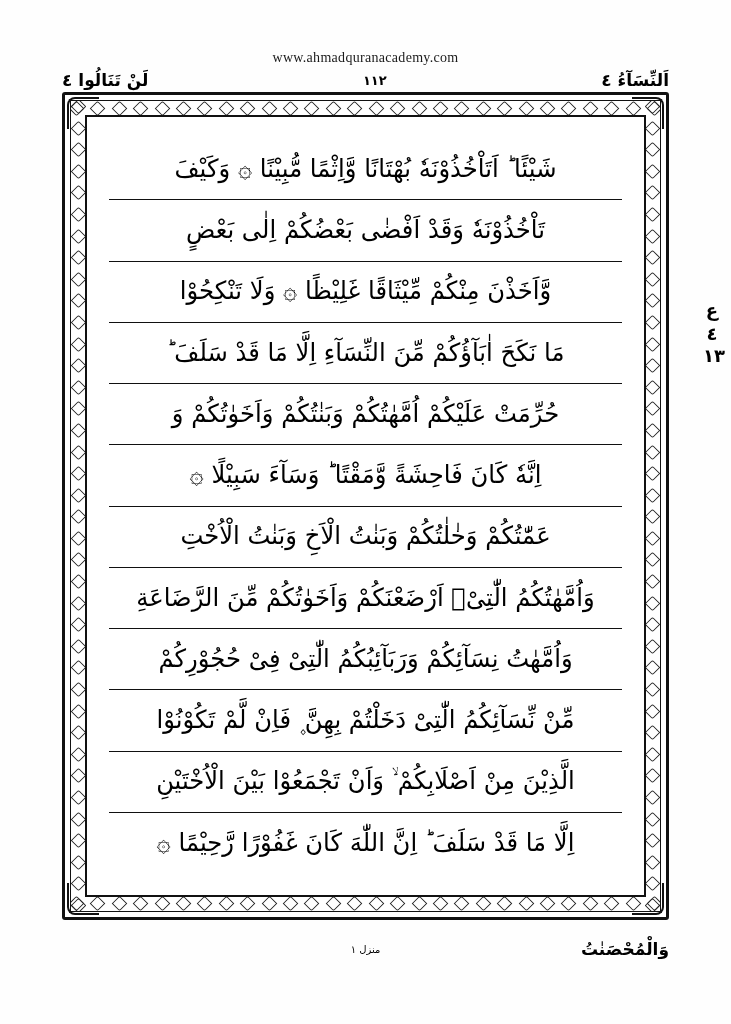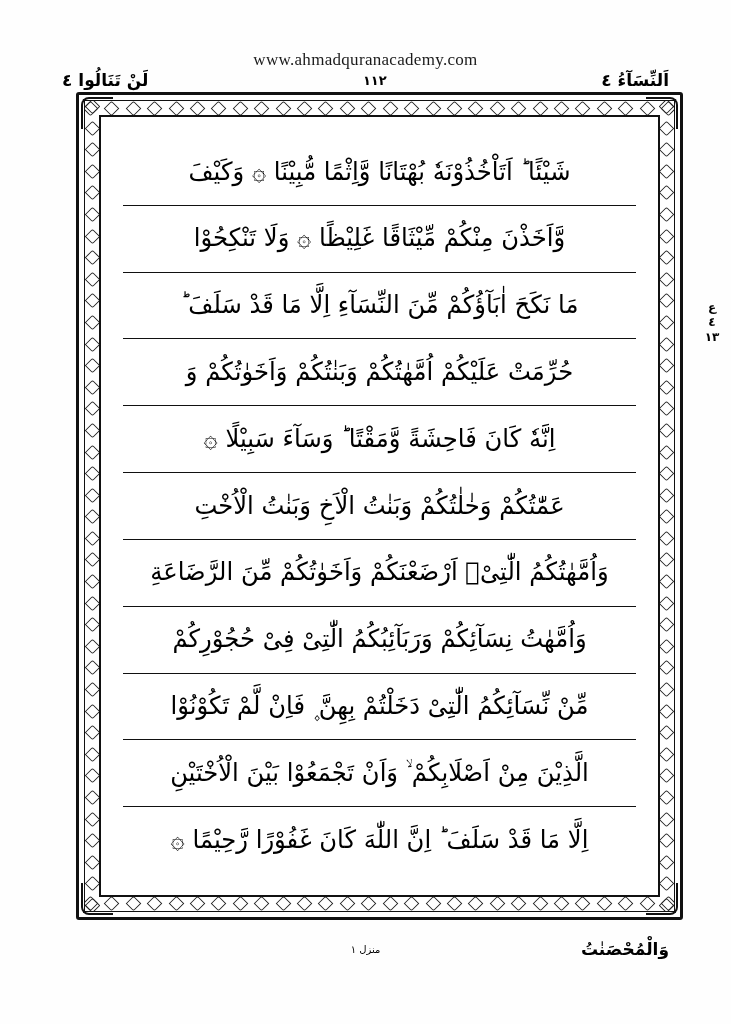--- a/index.html
+++ b/index.html
@@ -23,21 +23,21 @@
   }
 
   
   .site-url {
     position: absolute;
     top: 50px;
     left: 0;
     width: 100%;
     text-align: center;
     font-family: "Liberation Serif", serif;
-    font-size: 17px;
+    font-size: 14px;
     letter-spacing: 0.3px;
     color: #1a1a1a;
   }
 
   
   .header-row {
     position: absolute;
     top: 66px;
     left: 62px;
     right: 62px;
@@ -58,21 +58,21 @@
   .header-center {
     font-size: 13px;
     font-weight: bold;
     letter-spacing: 1px;
   }
 
   
   .frame-outer {
     position: absolute;
     top: 92px;
-    left: 76px;
+    left: 62px;
     width: 607px;
     height: 828px;
     border: 3px solid #111;
     border-radius: 3px;
     box-sizing: border-box;
     background: #fff;
   }
   .frame-mid {
     position: absolute;
     top: 5px;
@@ -202,21 +202,21 @@
     visibility: hidden;
   }
 
   
   .side-marker {
     position: absolute;
     right: 10px;
     top: 300px;
     width: 18px;
     text-align: center;
-    font-size: 12px;
+    font-size: 18px;
     font-weight: bold;
     line-height: 1.25;
     color: #000;
   }
 </style>
 </head>
 <body>
 
 <div class="page">
 
@@ -387,20 +387,23 @@
     <div class="corner tr"></div>
     <div class="corner bl"></div>
     <div class="corner br"></div>
 
     <div class="frame-inner">
       <div class="lines">
         <div class="ayah-line">
           <div class="ayah-text">شَيْئًا ؕ اَتَاْخُذُوْنَهٗ بُهْتَانًا وَّاِثْمًا مُّبِيْنًا ۞ وَكَيْفَ</div>
         </div>
         <div class="ayah-line">
+          <div class="ayah-text">تَاْخُذُوْنَهٗ وَقَدْ اَفْضٰى بَعْضُكُمْ اِلٰى بَعْضٍ</div>
+        </div>
+        <div class="ayah-line">
           <div class="ayah-text">وَّاَخَذْنَ مِنْكُمْ مِّيْثَاقًا غَلِيْظًا ۞ وَلَا تَنْكِحُوْا</div>
         </div>
         <div class="ayah-line">
           <div class="ayah-text">مَا نَكَحَ اٰبَآؤُكُمْ مِّنَ النِّسَآءِ اِلَّا مَا قَدْ سَلَفَ ؕ</div>
         </div>
         <div class="ayah-line">
           <div class="ayah-text">حُرِّمَتْ عَلَيْكُمْ اُمَّهٰتُكُمْ وَبَنٰتُكُمْ وَاَخَوٰتُكُمْ وَ</div>
         </div>
         <div class="ayah-line">
           <div class="ayah-text">اِنَّهٗ كَانَ فَاحِشَةً وَّمَقْتًا ؕ وَسَآءَ سَبِيْلًا ۞</div>

